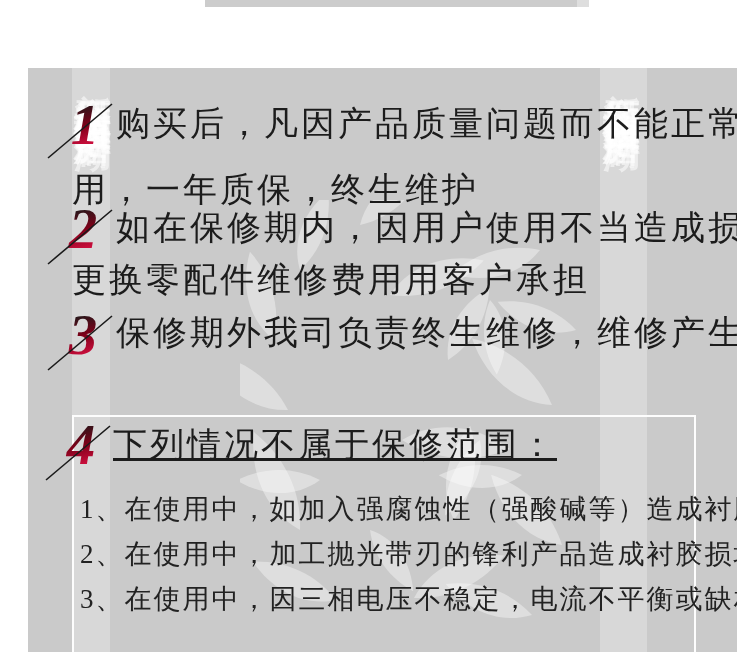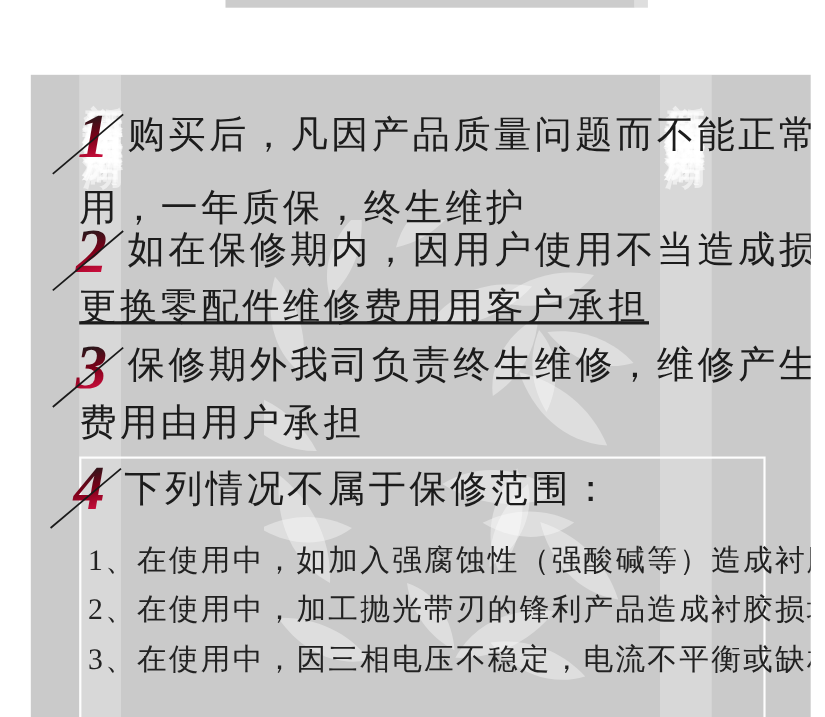--- a/index.html
+++ b/index.html
@@ -94,33 +94,32 @@
       <line x1="68" y1="2" x2="4" y2="56" stroke="#1a1a1a" stroke-width="1.6"></line>
     </svg>
     <div class="txt" style="left:88px;top:36px;">购买后，凡因产品质量问题而不能正常使</div>
     <div class="txt" style="left:44px;top:102px;">用，一年质保，终生维护</div>
 
     <div class="num" style="left:28px;top:132px;">2</div>
     <svg class="strike" style="left:16px;top:140px;" width="72" height="60">
       <line x1="68" y1="2" x2="4" y2="56" stroke="#1a1a1a" stroke-width="1.6"></line>
     </svg>
     <div class="txt" style="left:88px;top:140px;">如在保修期内，因用户使用不当造成损坏</div>
-    <div class="txt" style="left:44px;top:192px;text-decoration:underline;">更换零配件维修费用用客户承担</div>
+    <div class="txt" style="left:44px;top:192px;">更换零配件维修费用用客户承担</div>
 
     <div class="num" style="left:28px;top:238px;">3</div>
     <svg class="strike" style="left:16px;top:246px;" width="72" height="60">
       <line x1="68" y1="2" x2="4" y2="56" stroke="#1a1a1a" stroke-width="1.6"></line>
     </svg>
     <div class="txt" style="left:88px;top:245px;">保修期外我司负责终生维修，维修产生的</div>
-    <div class="txt" style="left:44px;top:297px;">费用由用户承担</div>
 
     <div class="num" style="left:26px;top:348px;">4</div>
     <svg class="strike" style="left:14px;top:356px;" width="72" height="60">
       <line x1="68" y1="2" x2="4" y2="56" stroke="#1a1a1a" stroke-width="1.6"></line>
     </svg>
-    <div class="txt" style="left:85px;top:357px;">下列情况不属于保修范围：</div>
+    <div class="txt" style="left:85px;top:357px;text-decoration:underline;">下列情况不属于保修范围：</div>
 
     <div class="sub" style="left:52px;top:425px;">1、在使用中，如加入强腐蚀性（强酸碱等）造成衬胶损坏</div>
     <div class="sub" style="left:52px;top:470px;">2、在使用中，加工抛光带刃的锋利产品造成衬胶损坏</div>
     <div class="sub" style="left:52px;top:515px;">3、在使用中，因三相电压不稳定，电流不平衡或缺相运转</div>
 
   </div>
 </div>
 
 </body></html>

